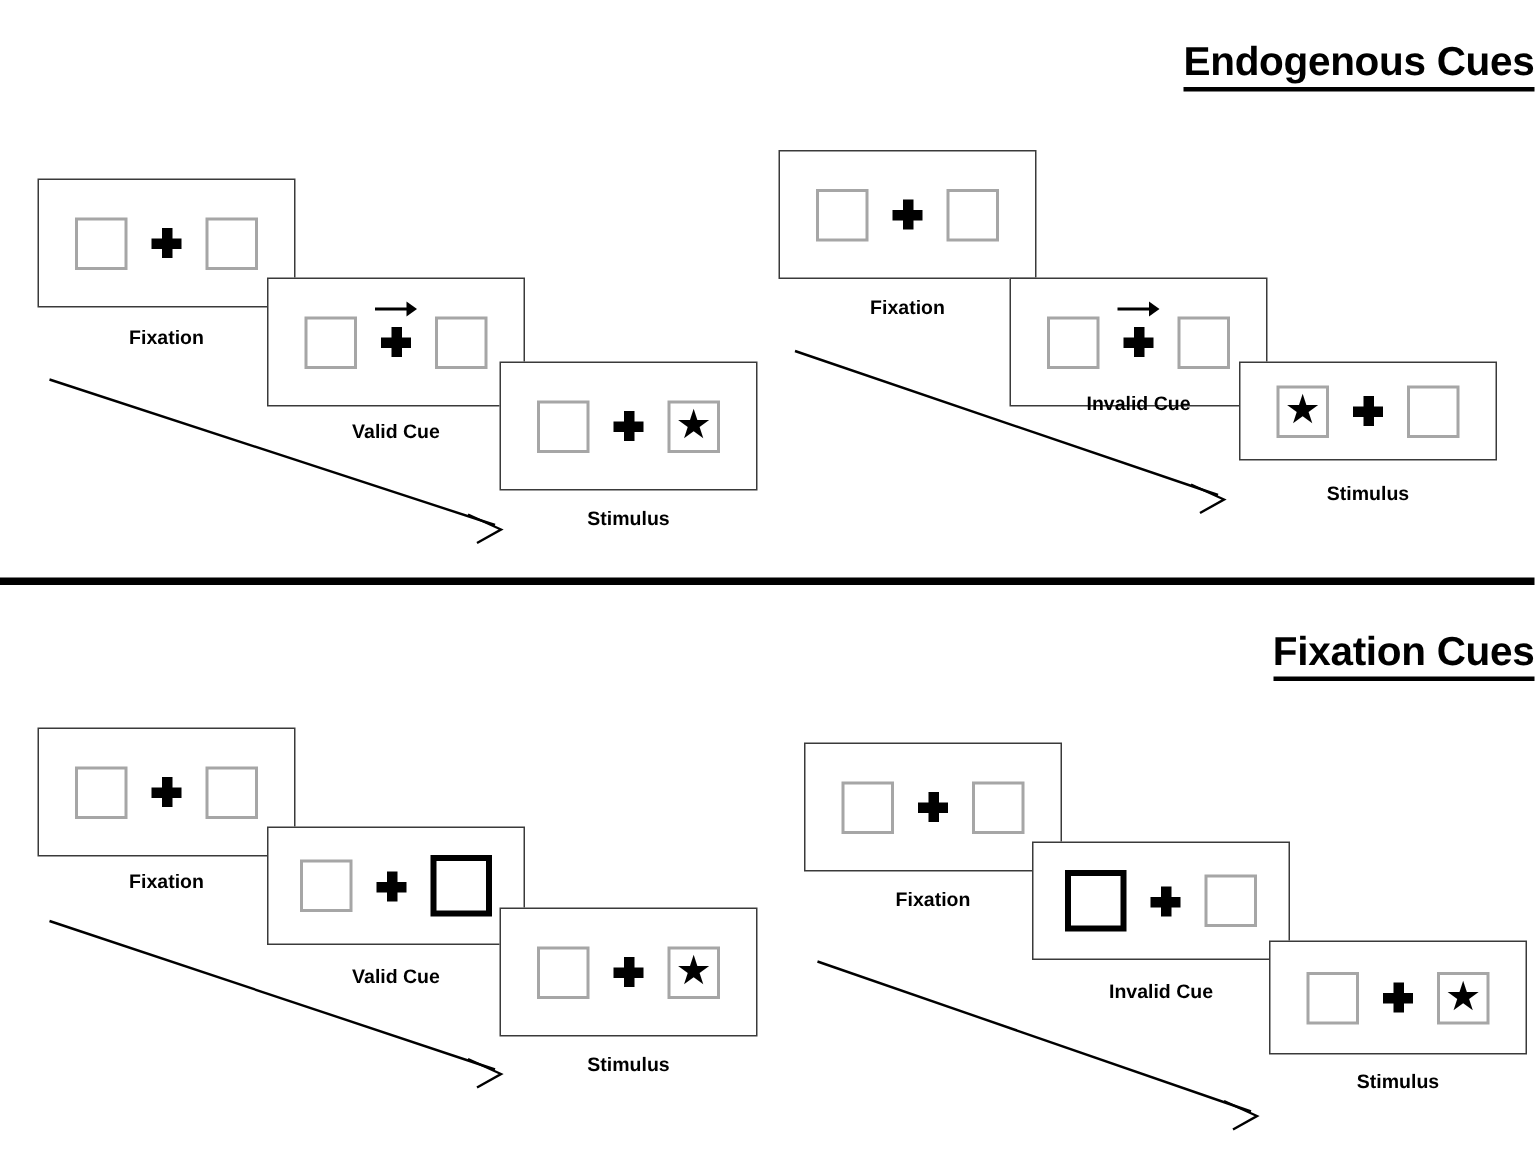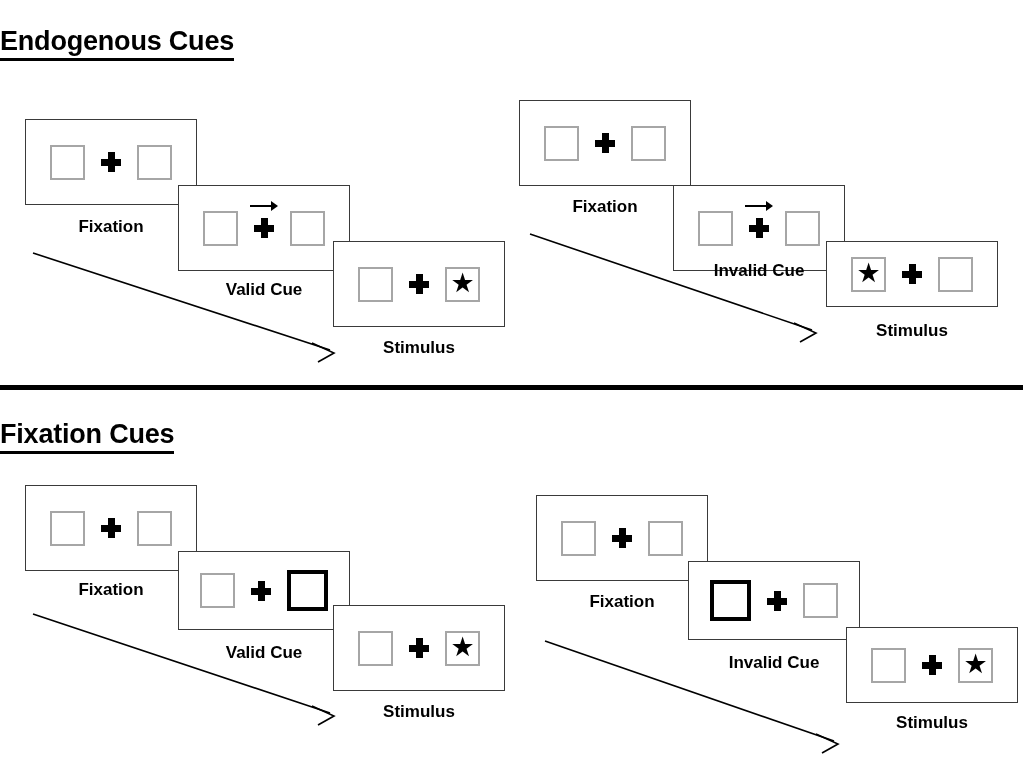--- a/index.html
+++ b/index.html
@@ -12,21 +12,21 @@
     height: 767px;
     position: relative;
     overflow: hidden;
     font-family: "Liberation Sans", sans-serif;
     color: #000000;
   }
 
   .section-title {
     position: absolute;
     width: 100%;
-    text-align: left;
+    text-align: right;
     font-size: 27px;
     font-weight: bold;
     letter-spacing: -0.2px;
     color: #000000;
   }
   .section-title span {
     display: inline-block;
     border-bottom: 3px solid #000;
     padding-bottom: 1px;
   }
@@ -121,21 +121,21 @@
     top: 0px;
     width: 0;
     height: 0;
     border-top: 5px solid transparent;
     border-bottom: 5px solid transparent;
     border-left: 7px solid #000000;
   }
 
   .panel-label {
     position: absolute;
-    font-size: 17px;
+    font-size: 13px;
     font-weight: bold;
     white-space: nowrap;
     color: #000000;
   }
 
   .flow-arrow {
     position: absolute;
     overflow: visible;
   }
 </style>

